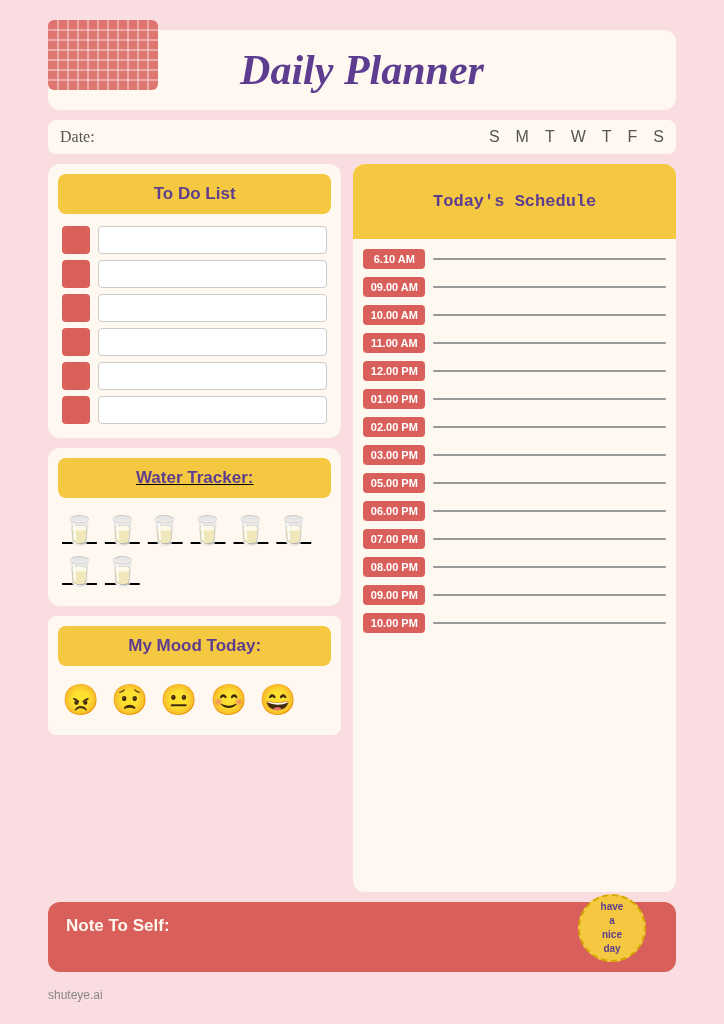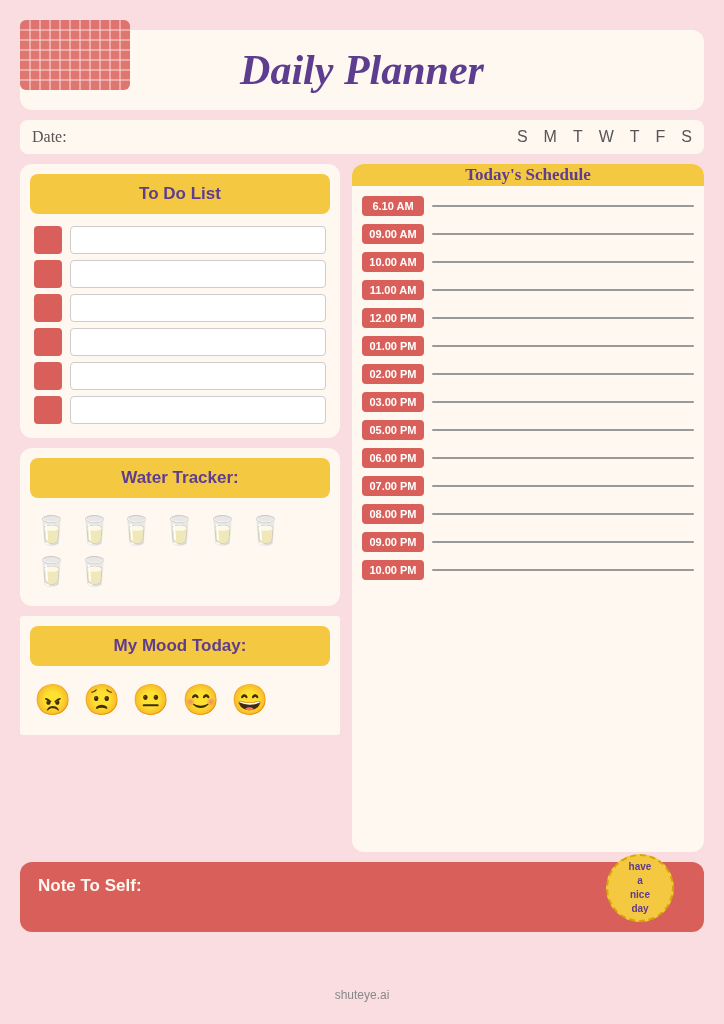--- a/index.html
+++ b/index.html
@@ -10,21 +10,21 @@
       min-height: 1024px;
       font-family: 'Georgia', serif;
       display: flex;
       justify-content: center;
       align-items: flex-start;
       padding: 20px;
     }
 
     .page {
       background-color: #f9dde0;
-      width: 684px;
+      width: 628px;
       min-height: 984px;
       position: relative;
       display: flex;
       flex-direction: column;
       gap: 10px;
     }
 
     
     .grid-decoration {
       position: absolute;
@@ -161,64 +161,65 @@
     }
 
     
     .water-section {
       background-color: #fff8f0;
       border-radius: 12px;
       padding: 10px;
       display: flex;
       flex-direction: column;
       gap: 8px;
+      text-decoration: underline;
     }
 
     .water-cups {
       display: flex;
       gap: 8px;
       padding: 8px 4px;
       flex-wrap: wrap;
     }
 
     .cup-icon {
       font-size: 28px;
       color: #b0c8d4;
     }
 
     
     .mood-section {
       background-color: #fff8f0;
-      border-radius: 3px;
+      border-radius: 8px;
       padding: 10px;
       display: flex;
       flex-direction: column;
       gap: 8px;
     }
 
     .mood-emojis {
       display: flex;
       gap: 12px;
       padding: 8px 4px;
       align-items: center;
     }
 
     .mood-emoji {
       font-size: 30px;
     }
 
     
     .schedule-header {
       background-color: #f5c842;
-      padding: 1px 16px;
+      padding: 28px 16px;
       text-align: center;
       font-size: 17px;
       font-weight: bold;
       color: #5c3d8f;
-      font-family: Liberation Serif, serif;
+      font-family: Liberation Mono, monospace;
     }
 
     .schedule-body {
       display: flex;
       flex-direction: column;
       padding: 6px 0;
       flex: 1;
     }
 
     .schedule-row {
@@ -282,26 +283,25 @@
       font-family: Arial, sans-serif;
       color: #5c3d8f;
       font-weight: bold;
       text-align: center;
       line-height: 1.4;
       border: 2px dashed #d4a800;
     }
 
     
     .footer {
-      text-align: center;
+      text-align: left;
       font-size: 12px;
       color: #888;
       padding: 6px 0 2px;
       font-family: Arial, sans-serif;
-      margin-top: 40px;
     }
   </style>
 </head>
 <body>
 
 <div class="page">
 
   <div class="grid-decoration">
     <svg viewBox="0 0 110 70" xmlns="http://www.w3.org/2000/svg">
       <rect width="110" height="70" rx="6" fill="#d9605a" opacity="0.85"></rect>

